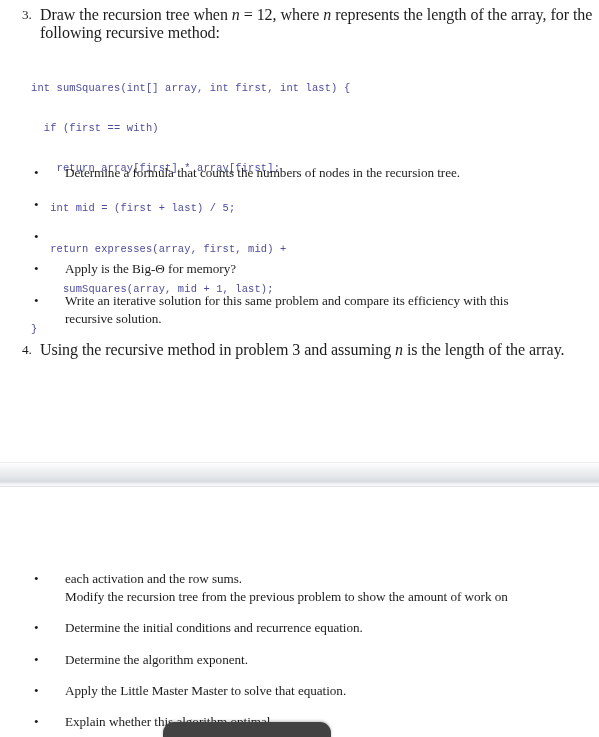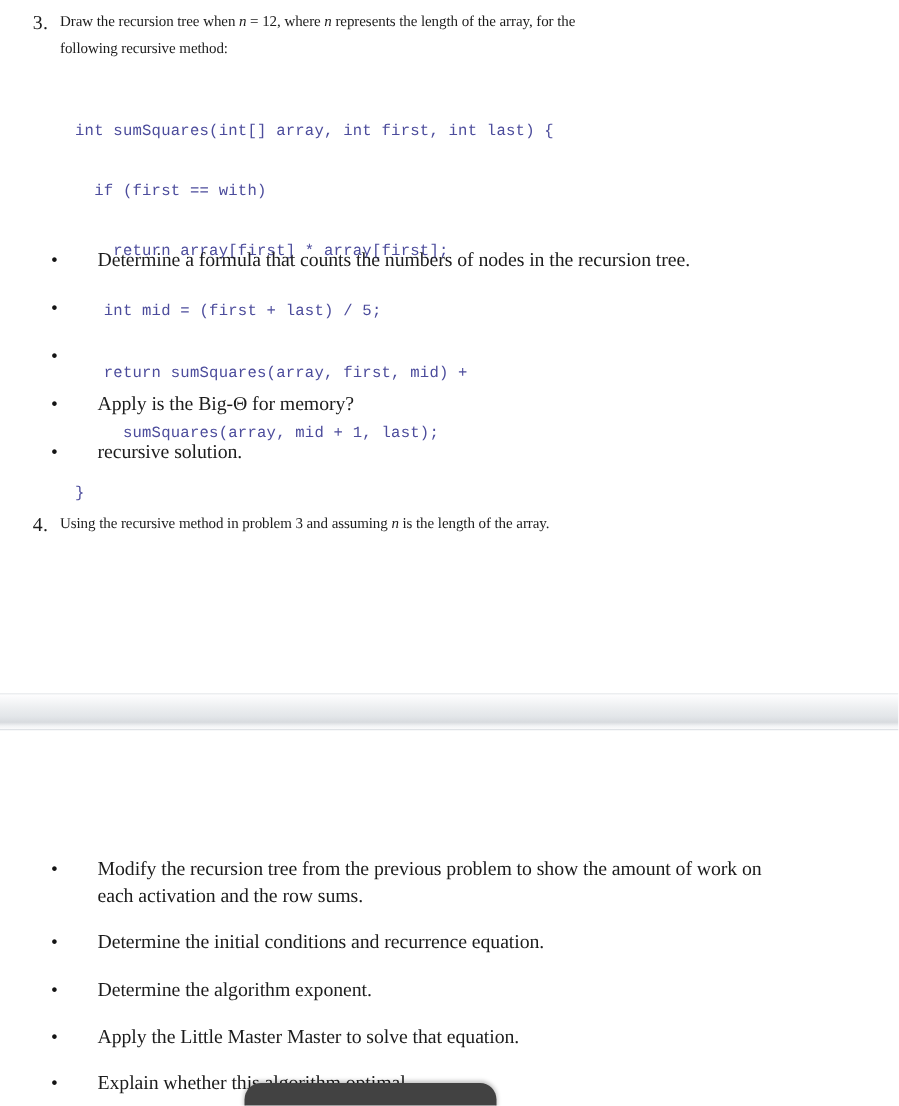--- a/index.html
+++ b/index.html
@@ -69,21 +69,21 @@
   .num-label {
     width: 18px;
     flex: 0 0 18px;
     text-align: right;
     font-size: 13.2px;
     line-height: 17.5px;
     letter-spacing: 0.1px;
   }
   .num-body {
     margin-left: 8px;
-    font-size: 10px;
+    font-size: 16px;
     line-height: 17.5px;
     letter-spacing: -0.05px;
   }
   .num-body .ln { display: block; white-space: nowrap; }
 
   em.var {
     font-style: italic;
     font-family: "Liberation Serif", "DejaVu Serif", serif;
   }
 
@@ -92,21 +92,21 @@
     position: absolute;
     left: 31px;
     top: 55px;
     font-family: "Liberation Mono", "DejaVu Sans Mono", monospace;
     font-size: 10.4px;
     line-height: 13.4px;
     color: #4c4c9c;
     white-space: pre;
     letter-spacing: 0.15px;
   }
-  .code-block .cl { display: block; margin-left: 19px; }
+  .code-block .cl { display: block; }
 
   
   .bullet-item {
     position: absolute;
     left: 30px;
     display: flex;
     align-items: flex-start;
     width: 545px;
   }
   .bullet-dot {
@@ -161,21 +161,21 @@
         <span class="ln">Draw the recursion tree when <em class="var">n</em> = 12, where <em class="var">n</em> represents the length of the array, for the</span>
         <span class="ln">following recursive method:</span>
       </div>
     </div>
 
     <div class="code-block">
       <span class="cl">int sumSquares(int[] array, int first, int last) {</span>
       <span class="cl">  if (first == with)</span>
       <span class="cl">    return array[first] * array[first];</span>
       <span class="cl">   int mid = (first + last) / 5;</span>
-      <span class="cl">   return sumSquares(array, first, mid) +</span>
+      <span class="cl">   return expresses(array, first, mid) +</span>
       <span class="cl">     sumSquares(array, mid + 1, last);</span>
       <span class="cl">}</span>
     </div>
 
     <div class="bullet-item" style="top:164px;">
       <span class="bullet-dot">•</span>
       <span class="bullet-text">
         <span class="ln">Determine a formula that counts the numbers of nodes in the recursion tree.</span>
       </span>
     </div>
@@ -191,20 +191,21 @@
     <div class="bullet-item" style="top:260px;">
       <span class="bullet-dot">•</span>
       <span class="bullet-text">
         <span class="ln">Apply is the Big-Θ for memory?</span>
       </span>
     </div>
 
     <div class="bullet-item" style="top:292px;">
       <span class="bullet-dot">•</span>
       <span class="bullet-text">
+        <span class="ln">Write an iterative solution for this same problem and compare its efficiency with this</span>
         <span class="ln">recursive solution.</span>
       </span>
     </div>
 
     <div class="numbered-item" style="left:14px; top:341px; width:560px;">
       <div class="num-label">4.</div>
       <div class="num-body">
         <span class="ln">Using the recursive method in problem 3 and assuming <em class="var">n</em> is the length of the array.</span>
       </div>
     </div>
@@ -213,22 +214,22 @@
   <div class="page-gap">
     <div class="edge-top"></div>
     <div class="edge-bottom"></div>
   </div>
 
   <div class="page page-two">
 
     <div class="bullet-item" style="top:83px;">
       <span class="bullet-dot">•</span>
       <span class="bullet-text">
+        <span class="ln">each activation and the row sums.</span>
         <span class="ln">Modify the recursion tree from the previous problem to show the amount of work on</span>
-        <span class="ln">each activation and the row sums.</span>
       </span>
     </div>
 
     <div class="bullet-item" style="top:132px;">
       <span class="bullet-dot">•</span>
       <span class="bullet-text">
         <span class="ln">Determine the initial conditions and recurrence equation.</span>
       </span>
     </div>
 

